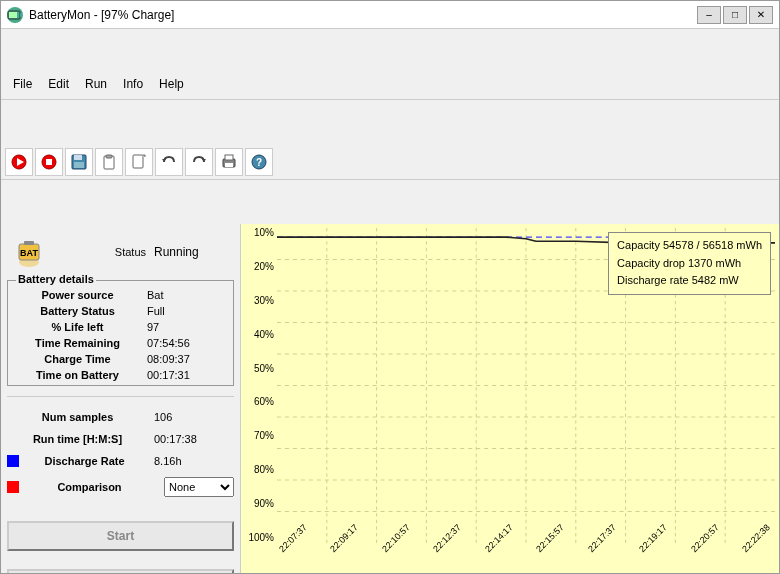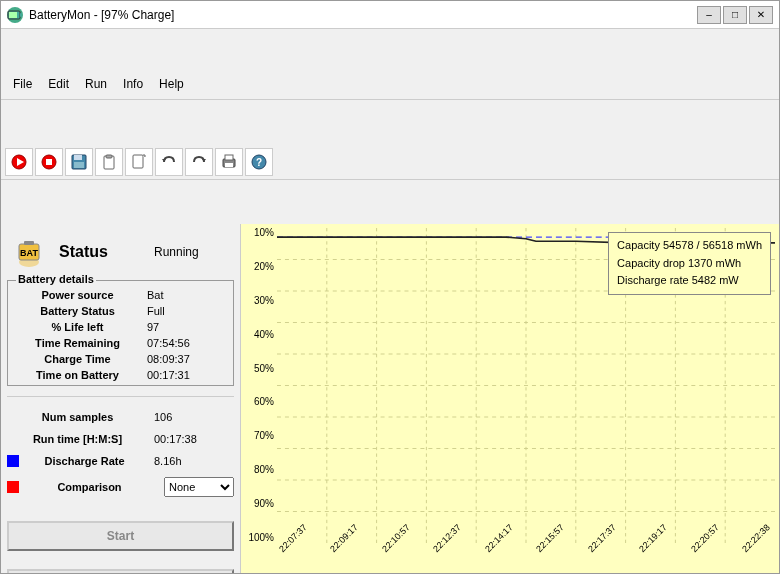--- a/index.html
+++ b/index.html
@@ -107,23 +107,23 @@
       gap: 8px;
     }
     .battery-icon-large {
       width: 44px;
       height: 44px;
       display: flex;
       align-items: center;
       justify-content: center;
     }
     .status-label {
-      font-size: 16px;
-      font-weight: bold;
-      text-align: left;
+      font-size: 11px;
+      font-weight: normal;
+      text-align: right;
       flex: 1;
     }
     .status-value {
       font-size: 12px;
       min-width: 80px;
     }
     .group-box {
       border: 1px solid #999;
       padding: 4px 6px;
       position: relative;

